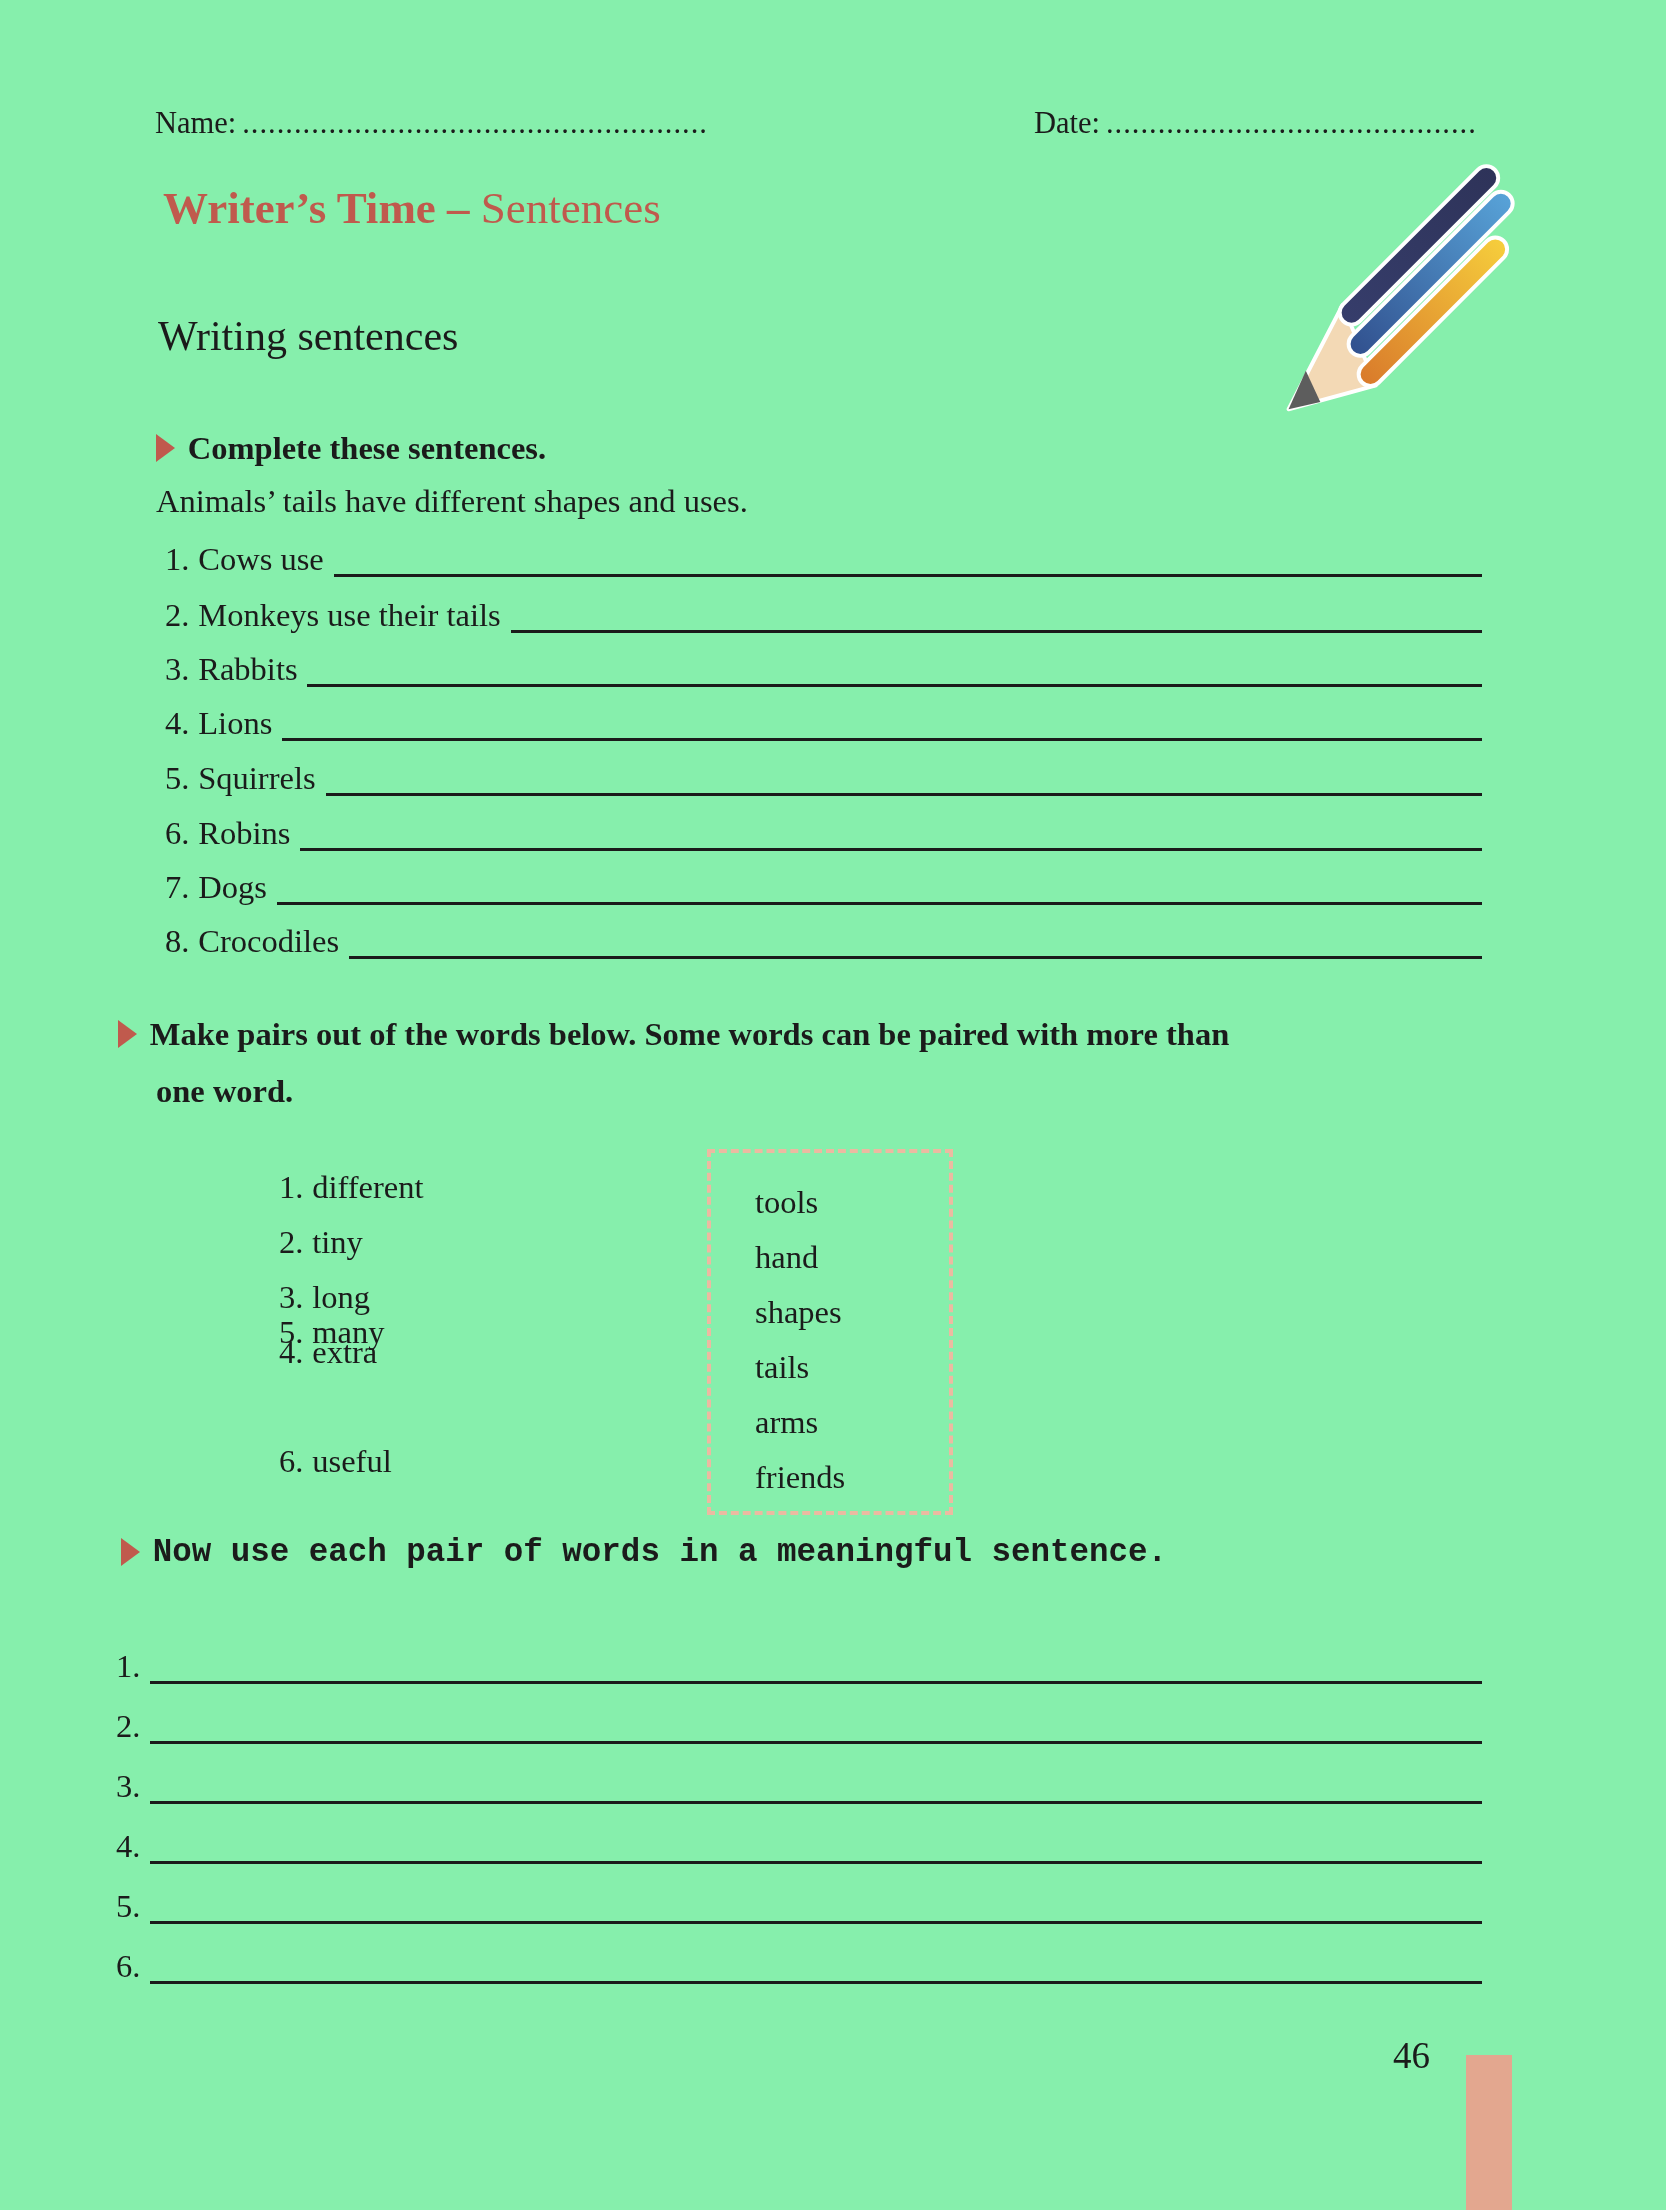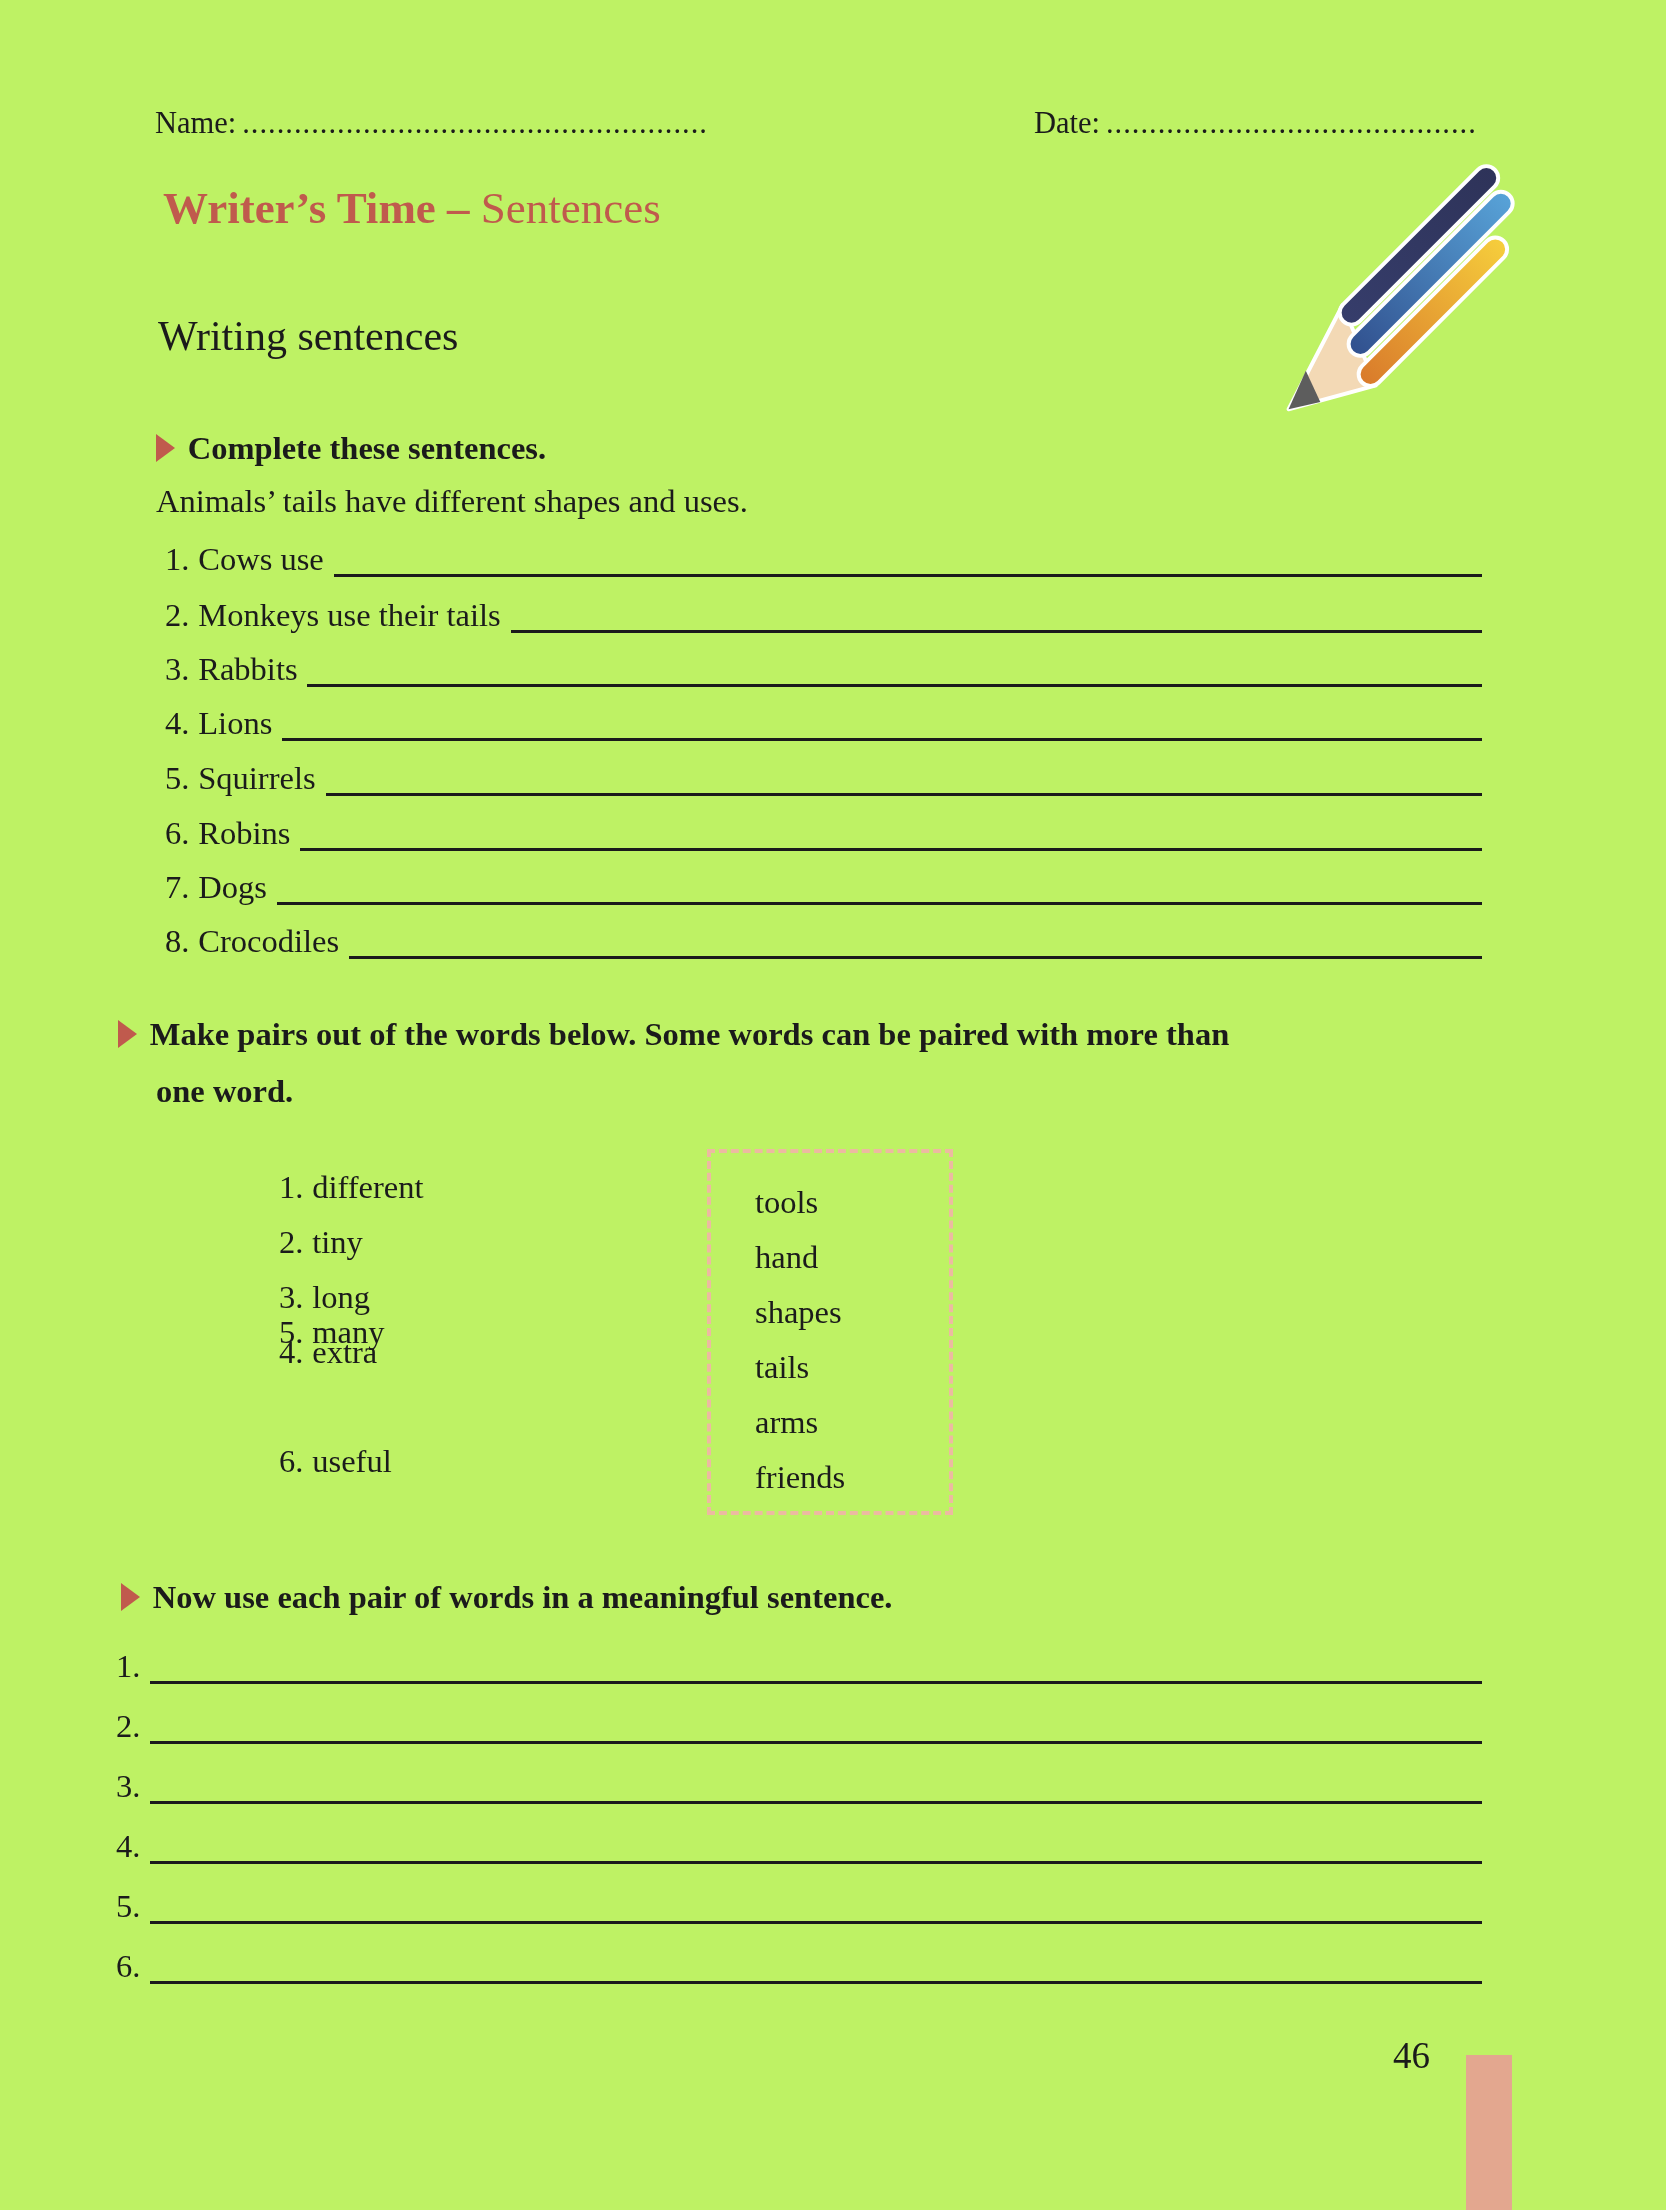--- a/index.html
+++ b/index.html
@@ -1,17 +1,17 @@
 <!DOCTYPE html>
 <html><head>
 <meta charset="utf-8">
 <style>
   html,body{margin:0;padding:0;background:#ffffff;}
   .page{
-    position:relative;width:1667px;height:2211px;background:#bef264;
+    position:relative;width:1667px;height:2211px;background:#86efac;
     font-family:"Liberation Serif", serif;color:#1b1b1b;overflow:hidden;
   }
   .abs{position:absolute;}
 
   
   .field-row{font-size:30.5px;line-height:35px;white-space:nowrap;}
   .dots{margin-left:5.9px;letter-spacing:1px;}
 
   
   .doc-title{font-size:45px;line-height:51px;white-space:nowrap;}
@@ -169,21 +169,21 @@
 
   <div class="dash-box">
     <div class="box-word">tools</div>
     <div class="box-word">hand</div>
     <div class="box-word">shapes</div>
     <div class="box-word">tails</div>
     <div class="box-word">arms</div>
     <div class="box-word">friends</div>
   </div>
 
-  <div class="abs instr" style="left:121px;top:1578px;">
+  <div class="abs instr" style="left:121px;top:1533px;font-family:Liberation Mono, monospace;">
     <span class="arrow"></span>
     <span>Now use each pair of words in a meaningful sentence.</span>
   </div>
 
   <div class="fill-row" style="top:1648px;left:116px;width:1366px;">
     <span>1.</span>
       <span class="line"></span>
   </div>
   <div class="fill-row" style="top:1708px;left:116px;width:1366px;">
     <span>2.</span>

